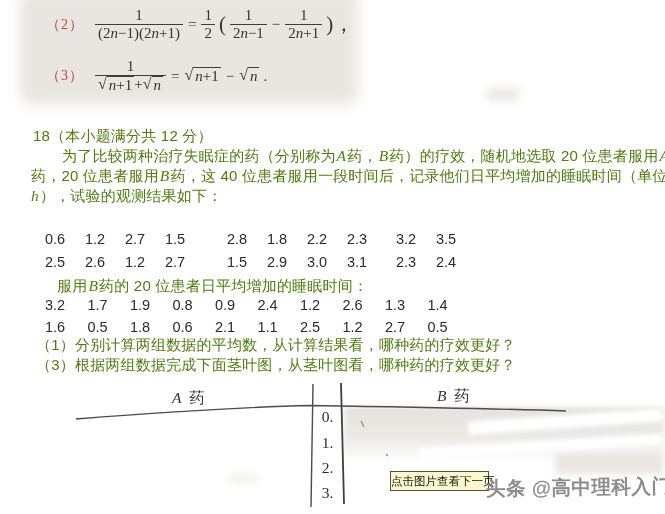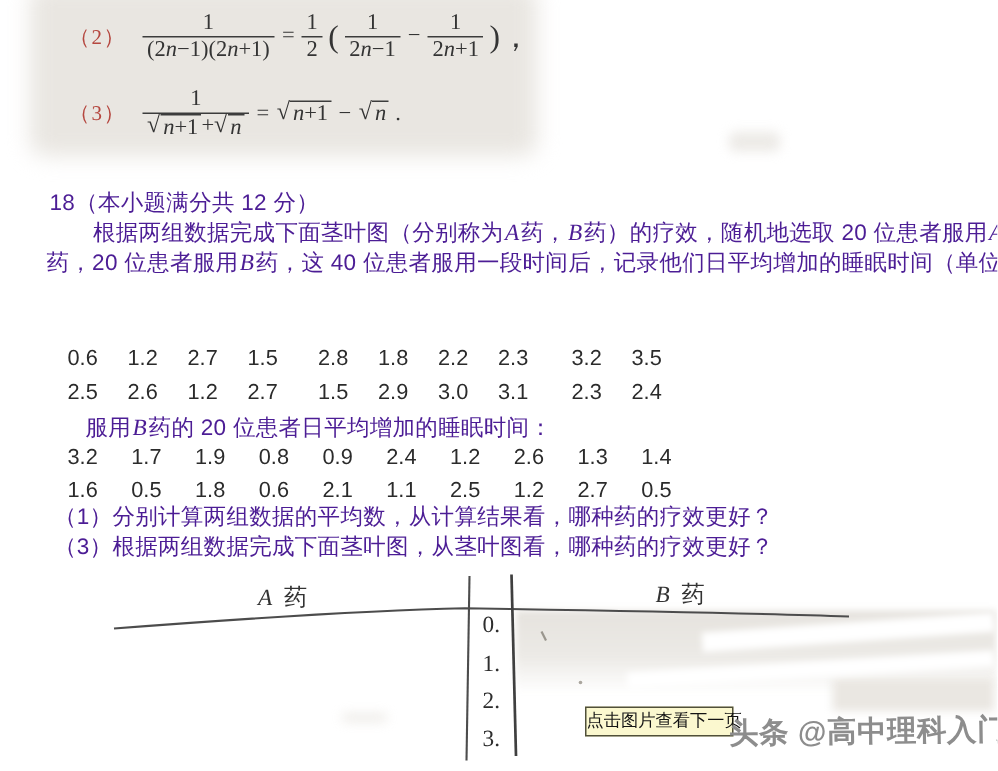--- a/index.html
+++ b/index.html
@@ -28,27 +28,27 @@
   .frac .den{display:block;border-top:1.2px solid #3c3c3c;padding:0 3px;}
   .mv{font-family:"Liberation Serif",serif;font-style:italic;}
   .op{padding:0 1px;}
   .paren{font-size:21px;line-height:1;}
   .sqrt{display:inline-flex;align-items:flex-start;white-space:nowrap;}
   .rt{font-size:16px;line-height:1.05;}
   .rad{border-top:1.1px solid #3c3c3c;padding:0 2px;}
 
   
   .tline{position:absolute;font-size:15px;line-height:19px;white-space:nowrap;
-         letter-spacing:.2px;color:#4c1d95;}
+         letter-spacing:.2px;color:#4d7c0f;}
   .tline .mv{font-size:15.5px;padding:0 1px;}
 
   
   .drow{position:absolute;left:45px;display:flex;font-size:14.5px;color:#2b2b2b;}
   .drow span{display:inline-block;width:40px;}
-  .rowA span:nth-child(5){margin-left:7px;}
+  .rowA span:nth-child(5){margin-left:22px;}
   .rowA span:nth-child(9){margin-left:9px;}
   .rowB span{width:42.5px;}
 
   
   .slf-lines{position:absolute;left:0;top:0;pointer-events:none;}
   .slf-header{position:absolute;font-family:"Liberation Serif",serif;font-size:15.5px;
               color:#333;letter-spacing:2px;white-space:nowrap;}
   .stem{position:absolute;left:314px;width:27px;text-align:center;
         font-family:"Liberation Serif",serif;font-size:15.5px;color:#2e2e2e;}
 
@@ -119,24 +119,25 @@
     <span class="op">−</span>
     <span class="sqrt">
         <span class="rt">√</span>
         <span class="rad"><i class="mv">n</i></span>
       </span>
     <span>.</span>
   </div>
 
   <div class="tline" style="left:33px;top:126px;">18（本小题满分共 12 分）</div>
 
-  <div class="tline" style="left:62px;top:146px;"><span>根据两组数据完成下面茎叶图（分别称为</span><i class="mv">A</i><span>药，</span><i class="mv">B</i><span>药）的疗效，随机地选取 20 位患者服用</span><i class="mv">A</i></div>
+  <div class="tline" style="left:62px;top:146px;"><span>为了比较两种治疗失眠症的药（分别称为</span><i class="mv">A</i><span>药，</span><i class="mv">B</i><span>药）的疗效，随机地选取 20 位患者服用</span><i class="mv">A</i></div>
 
   <div class="tline" style="left:31px;top:166px;"><span>药，20 位患者服用</span><i class="mv">B</i><span>药，这 40 位患者服用一段时间后，记录他们日平均增加的睡眠时间（单位：</span></div>
 
+  <div class="tline" style="left:30px;top:186px;"><i class="mv">h</i><span>），试验的观测结果如下：</span></div>
 
 
   <div class="drow rowA" style="top:231px;">
     <span>0.6</span>
       <span>1.2</span>
       <span>2.7</span>
       <span>1.5</span>
       <span>2.8</span>
       <span>1.8</span>
       <span>2.2</span>

